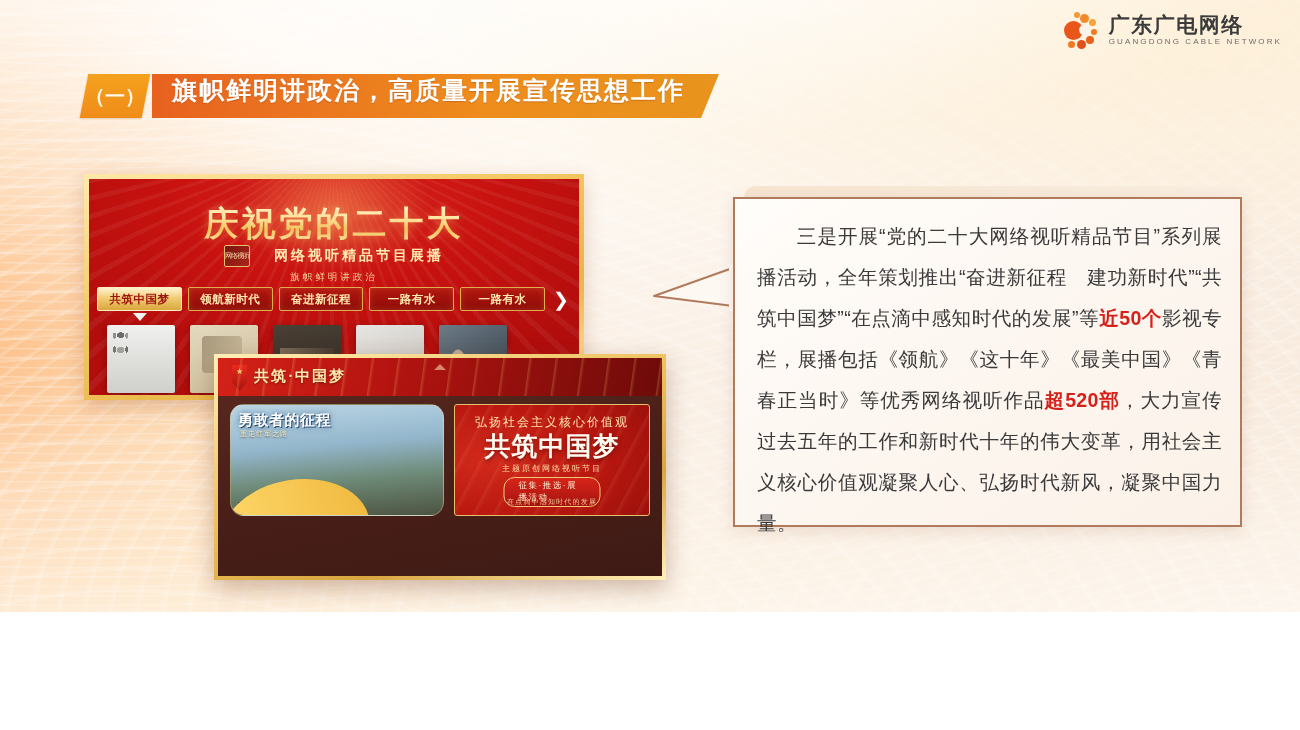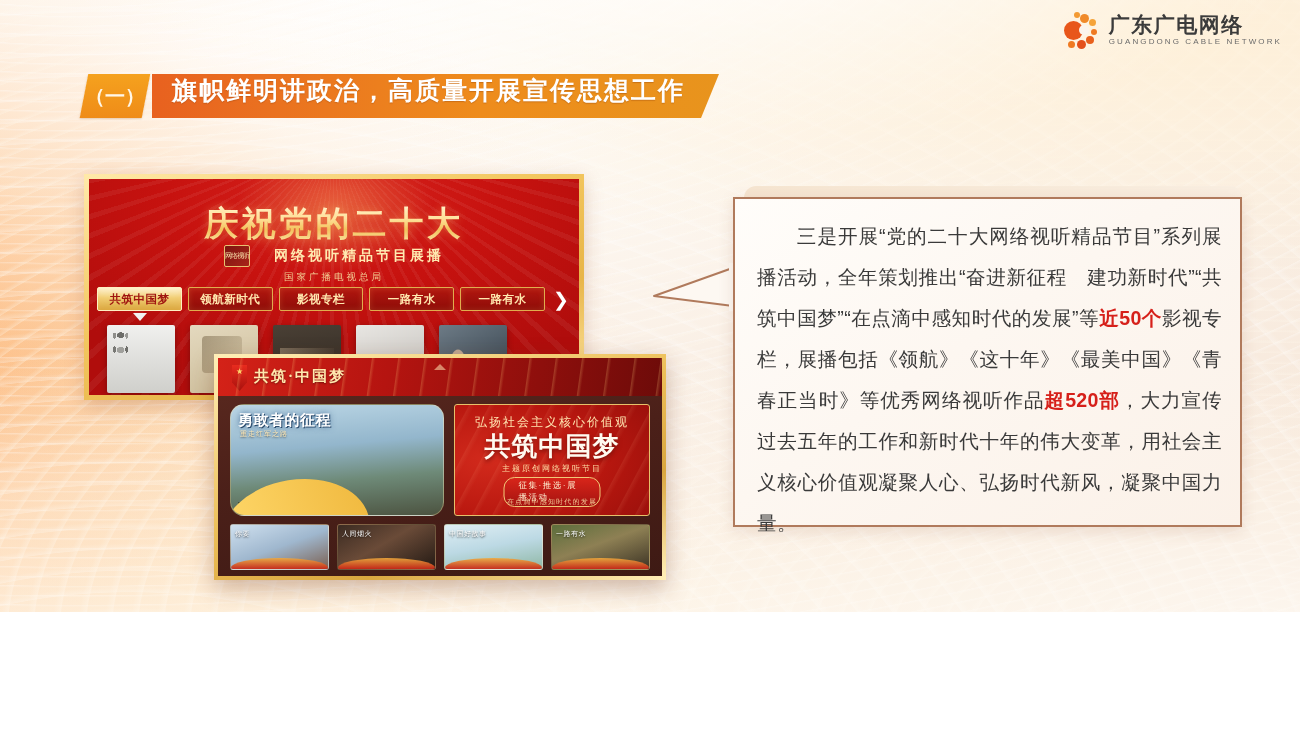--- a/index.html
+++ b/index.html
@@ -428,26 +428,26 @@
     <div class="s1-rays"></div>
     <div class="s1-glow"></div>
 
     <div class="s1-title">庆祝党的二十大</div>
 
     <div class="s1-sub">
       <span class="s1-seal">网络视听</span>
       <span class="s1-sub-t">网络视听精品节目展播</span>
     </div>
 
-    <div class="s1-org">国家广播电视总局</div>
+    <div class="s1-org">旗帜鲜明讲政治</div>
 
     <div class="s1-nav">
       <div class="s1-tab active">共筑中国梦</div>
       <div class="s1-tab">领航新时代</div>
-      <div class="s1-tab">影视专栏</div>
+      <div class="s1-tab">奋进新征程</div>
       <div class="s1-tab">一路有水</div>
       <div class="s1-tab">一路有水</div>
       <div class="s1-arrow">❯</div>
     </div>
     <div class="s1-caret"></div>
 
     <div class="s1-thumbs">
       <div class="s1-thumb th-a"></div>
       <div class="s1-thumb th-b"></div>
       <div class="s1-thumb th-c"></div>
@@ -470,34 +470,20 @@
       </div>
       <div class="s2-right">
         <div class="s2-r1">弘扬社会主义核心价值观</div>
         <div class="s2-r2">共筑中国梦</div>
         <div class="s2-r3">主题原创网络视听节目</div>
         <div class="s2-r4">征集·推选·展播活动</div>
         <div class="s2-r5">在点滴中感知时代的发展</div>
       </div>
     </div>
 
-    <div class="s2-row">
-      <div class="s2-card c1">
-        <span class="c-t">你要</span>
-      </div>
-      <div class="s2-card c2">
-        <span class="c-t">人间烟火</span>
-      </div>
-      <div class="s2-card c3">
-        <span class="c-t">中国好故事</span>
-      </div>
-      <div class="s2-card c4">
-        <span class="c-t">一路有水</span>
-      </div>
-    </div>
   </div>
 
   <div class="callout-shadow"></div>
   <div class="callout-tail">
     <svg width="92" height="52" viewBox="0 0 92 52">
       <path d="M90 2 L3 33 L90 44" fill="#fdf8f2" stroke="#b07a5c" stroke-width="2" stroke-linejoin="round"></path>
       <rect x="78" y="0" width="14" height="48" fill="#fdf9f4"></rect>
     </svg>
   </div>
   <div class="callout">

